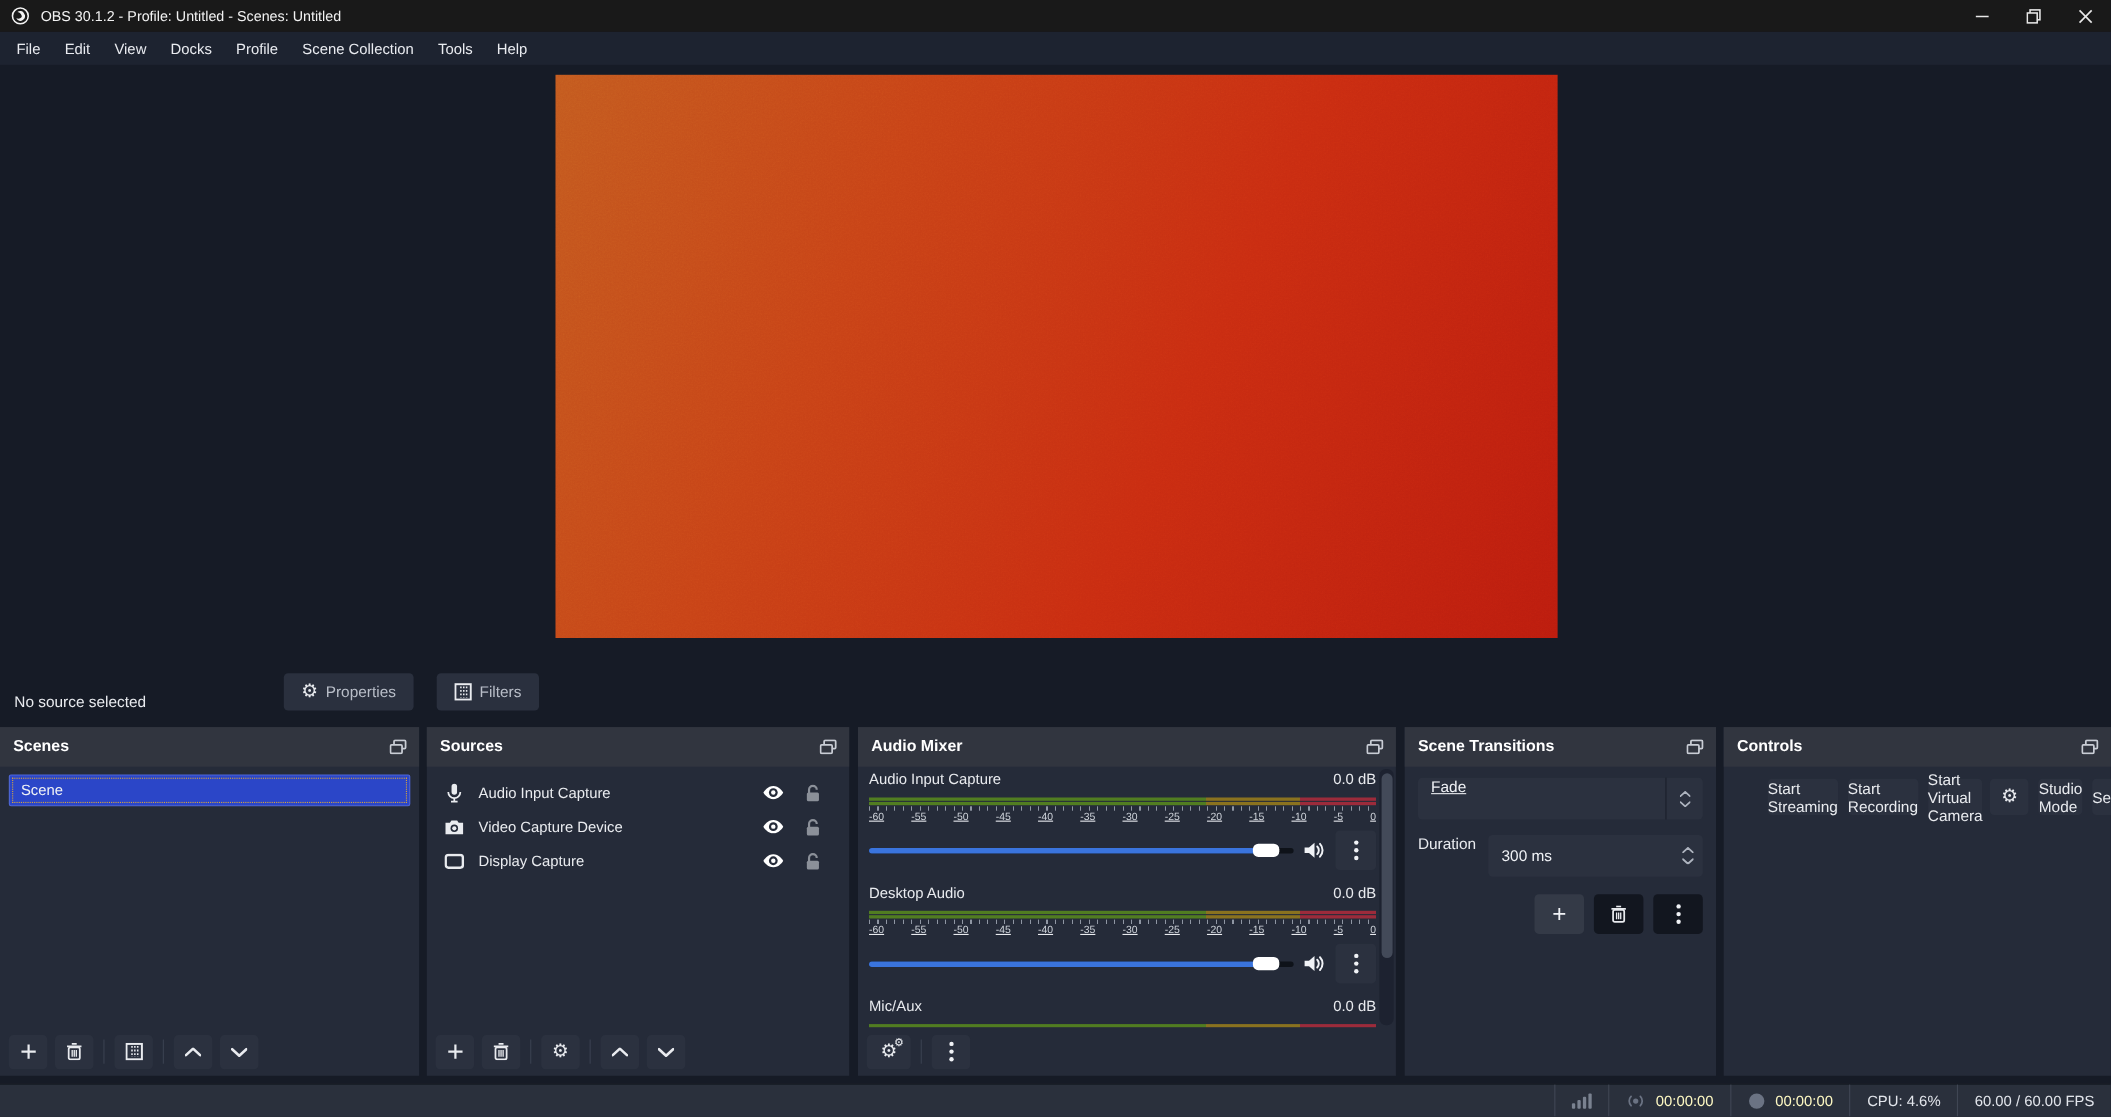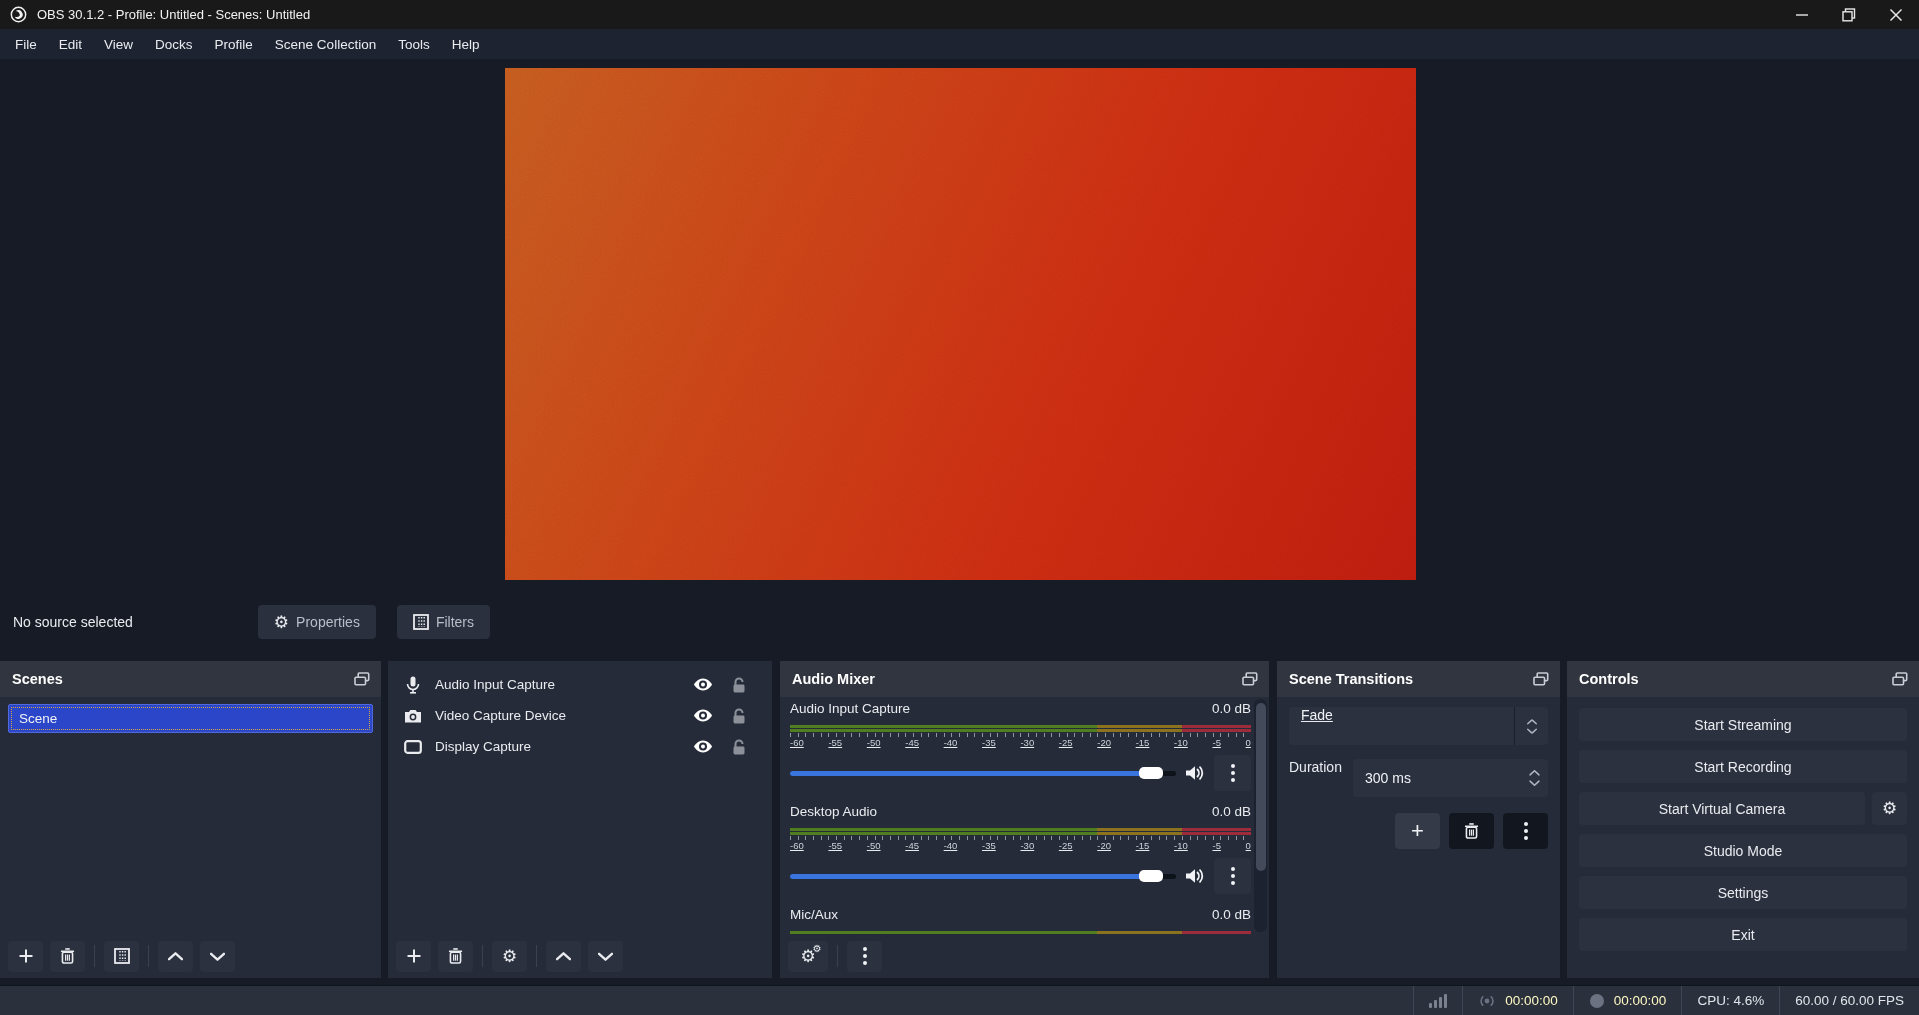--- a/index.html
+++ b/index.html
@@ -19,21 +19,21 @@
   .menubar { position:absolute; top:29px; left:0; right:0; height:30px; background:#1d2330;
     display:flex; align-items:center; padding-left:4px; }
   .menu-item { font-size:13.5px; color:#e9ebf0; padding:0 11px; height:100%; display:flex; align-items:center; }
 
   
   .preview { position:absolute; left:505px; top:68px; width:911px; height:512px;
     background:linear-gradient(115deg,#c35a1f 0%, #c84317 30%, #c92c11 62%, #bb1c0e 100%); }
   .preview svg.noise { position:absolute; inset:0; mix-blend-mode:overlay; opacity:.5; }
 
   
-  .contextbar { position:absolute; left:0; right:0; top:598px; height:48px; display:flex; align-items:center; }
+  .contextbar { position:absolute; left:0; right:0; top:598px; height:48px; display:flex; align-items:flex-end; }
   .ctx-status { font-size:14px; color:#e9ebef; margin-left:13px; }
   .ctx-btn { height:34px; background:#2a303e; border-radius:4px; display:flex; align-items:center;
     gap:7px; padding:0 16px; color:#b9bec8; font-size:14px; }
   .ctx-btn.props { margin-left:125px; }
   .ctx-btn.filt  { margin-left:21px; }
   .gear-glyph { font-family:"DejaVu Sans",sans-serif; font-size:17px; color:#e9ebef; line-height:1; }
 
   
   .docks { position:absolute; top:661px; left:0; height:317px; width:1919px; }
   .panel { position:absolute; top:0; height:317px; background:#252b39; display:flex; flex-direction:column; }
@@ -98,21 +98,21 @@
   .spinbox { flex:1; height:38px; background:#2b313f; border-radius:4px; display:flex; align-items:center;gap:44px; }
   .spinbox .val { font-size:14px; color:#f0f2f6; margin-left:12px; }
   .spin-arrows { margin-left:auto; margin-right:8px; display:flex; flex-direction:column; gap:4px; align-items:center; }
   .tr-btns { display:flex; justify-content:flex-end; gap:9px; margin-top:16px; }
   .tr-btn { width:45px; height:36px; border-radius:4px; display:flex; align-items:center; justify-content:center; }
   .tr-btn.light { background:#343a47; }
   .tr-btn.dark { background:#12161f; }
   .plus-glyph { font-size:22px; color:#f0f2f6; line-height:1; font-weight:400; }
 
   
-  .ctl-body { padding:11px 12px 0 12px; display:flex; flex-direction:column; gap:9px; }
+  .ctl-body { padding:11px 12px 0 12px; display:flex; flex-direction:row; gap:9px;margin-left:28px; }
   .ctl-row { display:flex; gap:7px; }
   .ctl-btn { flex:1; height:33px; background:#2b313f; border-radius:4px; display:flex;
     align-items:center; justify-content:center; font-size:14px; color:#e9ebef; }
   .ctl-gear { flex:0 0 35px; height:33px; background:#2b313f; border-radius:4px;
     display:flex; align-items:center; justify-content:center; }
 
   
   .statusbar { position:absolute; left:0; right:0; bottom:0; height:30px; background:#2a303c;
     border-top:1px solid #10141d; display:flex; align-items:center; justify-content:flex-end; }
   .sb-group { height:100%; display:flex; align-items:center; gap:9px; padding:0 15px;
@@ -306,20 +306,28 @@
           </div>
         <div class="tbtn">
             <svg width="15" height="9">
               <use href="#i-chev-down"></use>
             </svg>
           </div>
       </div>
     </div>
 
     <div class="panel" style="left:388px;width:384px">
+      <div class="panel-header">
+        <span class="panel-title">Sources</span>
+        <span class="popup-ic">
+            <svg width="16" height="14" color="#c9cdd5">
+              <use href="#i-popup"></use>
+            </svg>
+          </span>
+      </div>
       <div class="panel-body src-list">
         <div class="src-row">
           <span class="src-ic">
               <svg width="14" height="18" color="#e9ebef">
                 <use href="#i-mic"></use>
               </svg>
             </span>
           <span class="src-name">Audio Input Capture</span>
           <span class="src-eye">
               <svg width="20" height="13" color="#ffffff">

